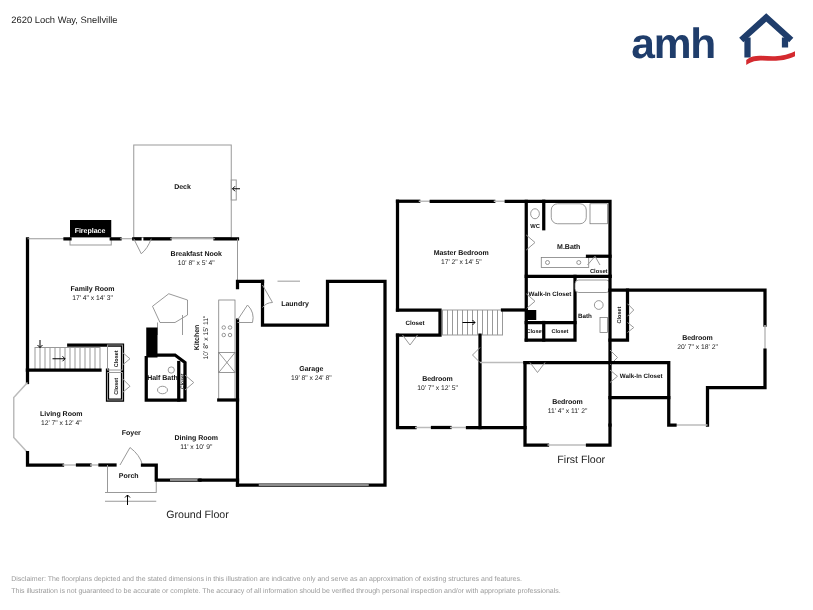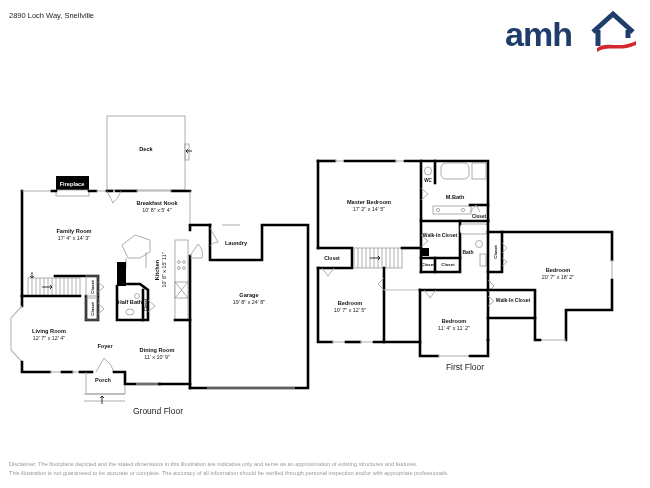--- a/index.html
+++ b/index.html
@@ -12,21 +12,21 @@
   .dim { font-family: "Liberation Sans", sans-serif; font-size: 5.4px; fill: #222; text-anchor: middle; }
   .floor { font-family: "Liberation Sans", sans-serif; font-size: 8.5px; fill: #222; text-anchor: middle; }
   .w { stroke: #000; stroke-width: 2.6; fill: none; stroke-linecap: square; }
   .t { stroke: #999; stroke-width: 0.8; fill: none; }
   .win { stroke: #bbb; stroke-width: 1.2; fill: none; }
   .fix { stroke: #777; stroke-width: 0.6; fill: #fff; }
 </style>
 </head>
 <body>
 
-<div class="address">2890 Loch Way, Snellville</div>
+<div class="address">2620 Loch Way, Snellville</div>
 
 <svg class="logo" viewBox="0 0 135 46">
   <text x="0" y="38" font-family="Liberation Sans, sans-serif" font-weight="bold" font-size="34" fill="#1f3d6b" letter-spacing="-1">amh</text>
   <g>
     <path d="M88 24 L108 6 L128 24" stroke="#1f3d6b" stroke-width="5" fill="none" stroke-linejoin="miter"></path>
     <path d="M93 22 L93 38" stroke="#1f3d6b" stroke-width="5" fill="none"></path>
     <path d="M123 22 L123 30" stroke="#1f3d6b" stroke-width="5" fill="none"></path>
     <path d="M92 40 C102 32, 112 42, 131 33 L131 37 C114 45, 103 36, 92 44 Z" fill="#d42a2f"></path>
   </g>
 </svg>

